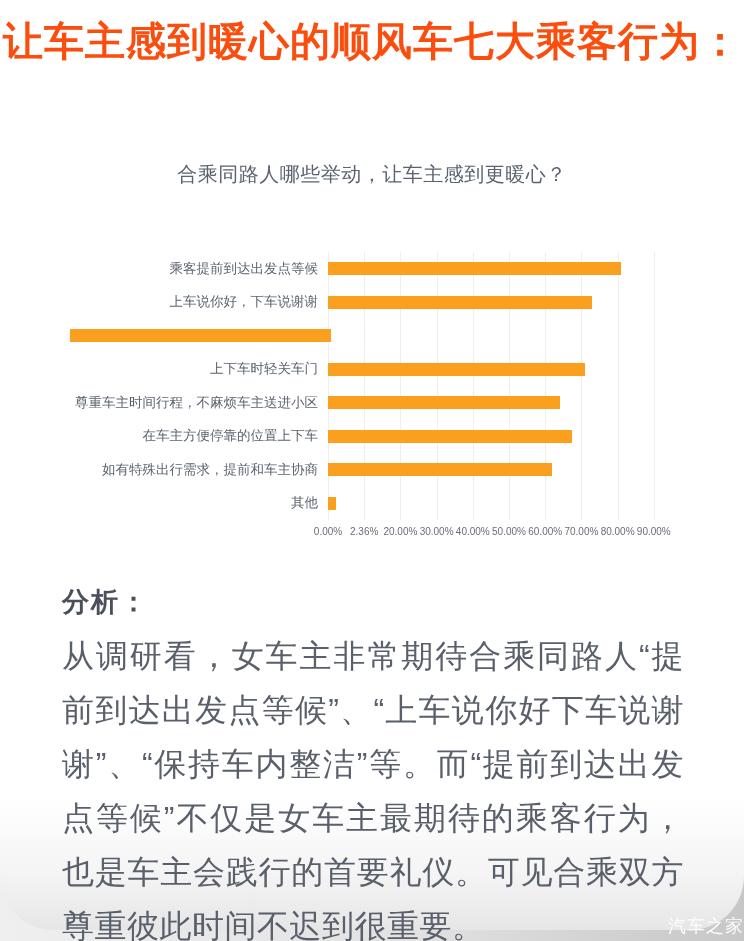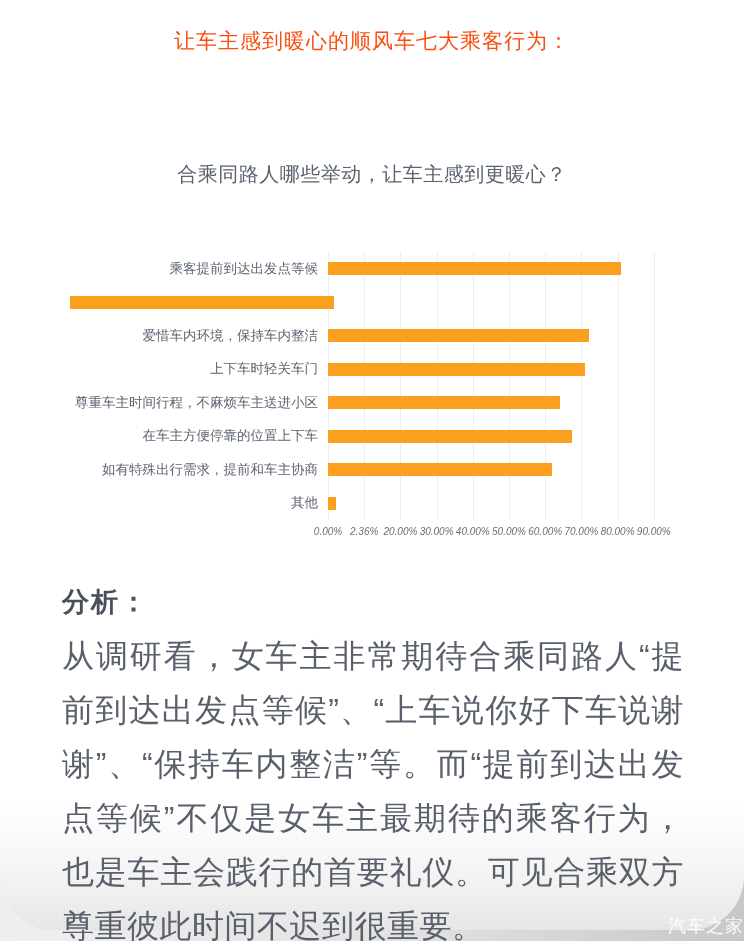--- a/index.html
+++ b/index.html
@@ -11,21 +11,21 @@
     font-family: "Liberation Sans", sans-serif;
   }
   .card {
     position: absolute; top: 0; left: 0; width: 744px; height: 930px;
     background: linear-gradient(to bottom, #ffffff 0%, #ffffff 86%, #f4f4f4 94%, #e6e6e6 100%);
     border-radius: 0 0 54px 54px;
   }
   .main-title {
     position: absolute; top: 21px; left: 0; width: 100%;
     text-align: center;
-    font-size: 21px; font-weight: 400; line-height: 40px;
+    font-size: 40px; font-weight: 700; line-height: 40px;
     letter-spacing: 1px;
     color: #fb4e0e;
   }
   .chart-title {
     position: absolute; top: 161px; left: 0; width: 100%;
     text-align: center;
     font-size: 20px; color: #5b6370; letter-spacing: 0.5px;
   }
   .chart {
     position: absolute; top: 252px; left: 60px; width: 624px; height: 268px;
@@ -42,21 +42,21 @@
     text-align: right; white-space: nowrap;
     font-size: 13.5px; color: #5b6370;
   }
   .bar-track { flex: 1; margin-left: 10px; position: relative; height: 13px; }
   .bar { position: absolute; left: 0; top: 0; height: 13px; }
   .axis-labels {
     position: absolute; top: 526px; left: 328px; width: 360px; height: 14px;
   }
   .tick-label {
     position: absolute; top: 0; transform: translateX(-50%);
-    font-size: 10px; color: #686e77; white-space: nowrap; font-style: italic;
+    font-size: 10px; color: #686e77; white-space: nowrap;
   }
   .analysis-heading {
     position: absolute; top: 584px; left: 62px;
     font-size: 27px; font-weight: 800; color: #4a505b; letter-spacing: 2px;
   }
   .analysis-body {
     position: absolute; top: 629px; left: 62px; width: 622px;
     font-size: 32px; line-height: 54px; color: #5a606b;
     letter-spacing: 0.5px; text-align: justify;
   }
@@ -91,26 +91,26 @@
         <div class="gridline" style="left: 325.8px; background: rgb(238, 238, 238);"></div>
       </div>
     <div class="chart-rows">
         <div class="chart-row">
           <div class="cat-label">乘客提前到达出发点等候</div>
           <div class="bar-track">
             <div class="bar" style="width: 293.22px; background: rgb(250, 160, 30);"></div>
           </div>
         </div>
         <div class="chart-row">
+          <div class="cat-label">上车说你好，下车说谢谢</div>
           <div class="bar-track">
             <div class="bar" style="width: 263.898px; background: rgb(250, 160, 30);"></div>
           </div>
         </div>
         <div class="chart-row">
-          <div class="cat-label">爱惜车内环境，保持车内整洁</div>
           <div class="bar-track">
             <div class="bar" style="width: 261.364px; background: rgb(250, 160, 30);"></div>
           </div>
         </div>
         <div class="chart-row">
           <div class="cat-label">上下车时轻关车门</div>
           <div class="bar-track">
             <div class="bar" style="width: 257.382px; background: rgb(250, 160, 30);"></div>
           </div>
         </div>

